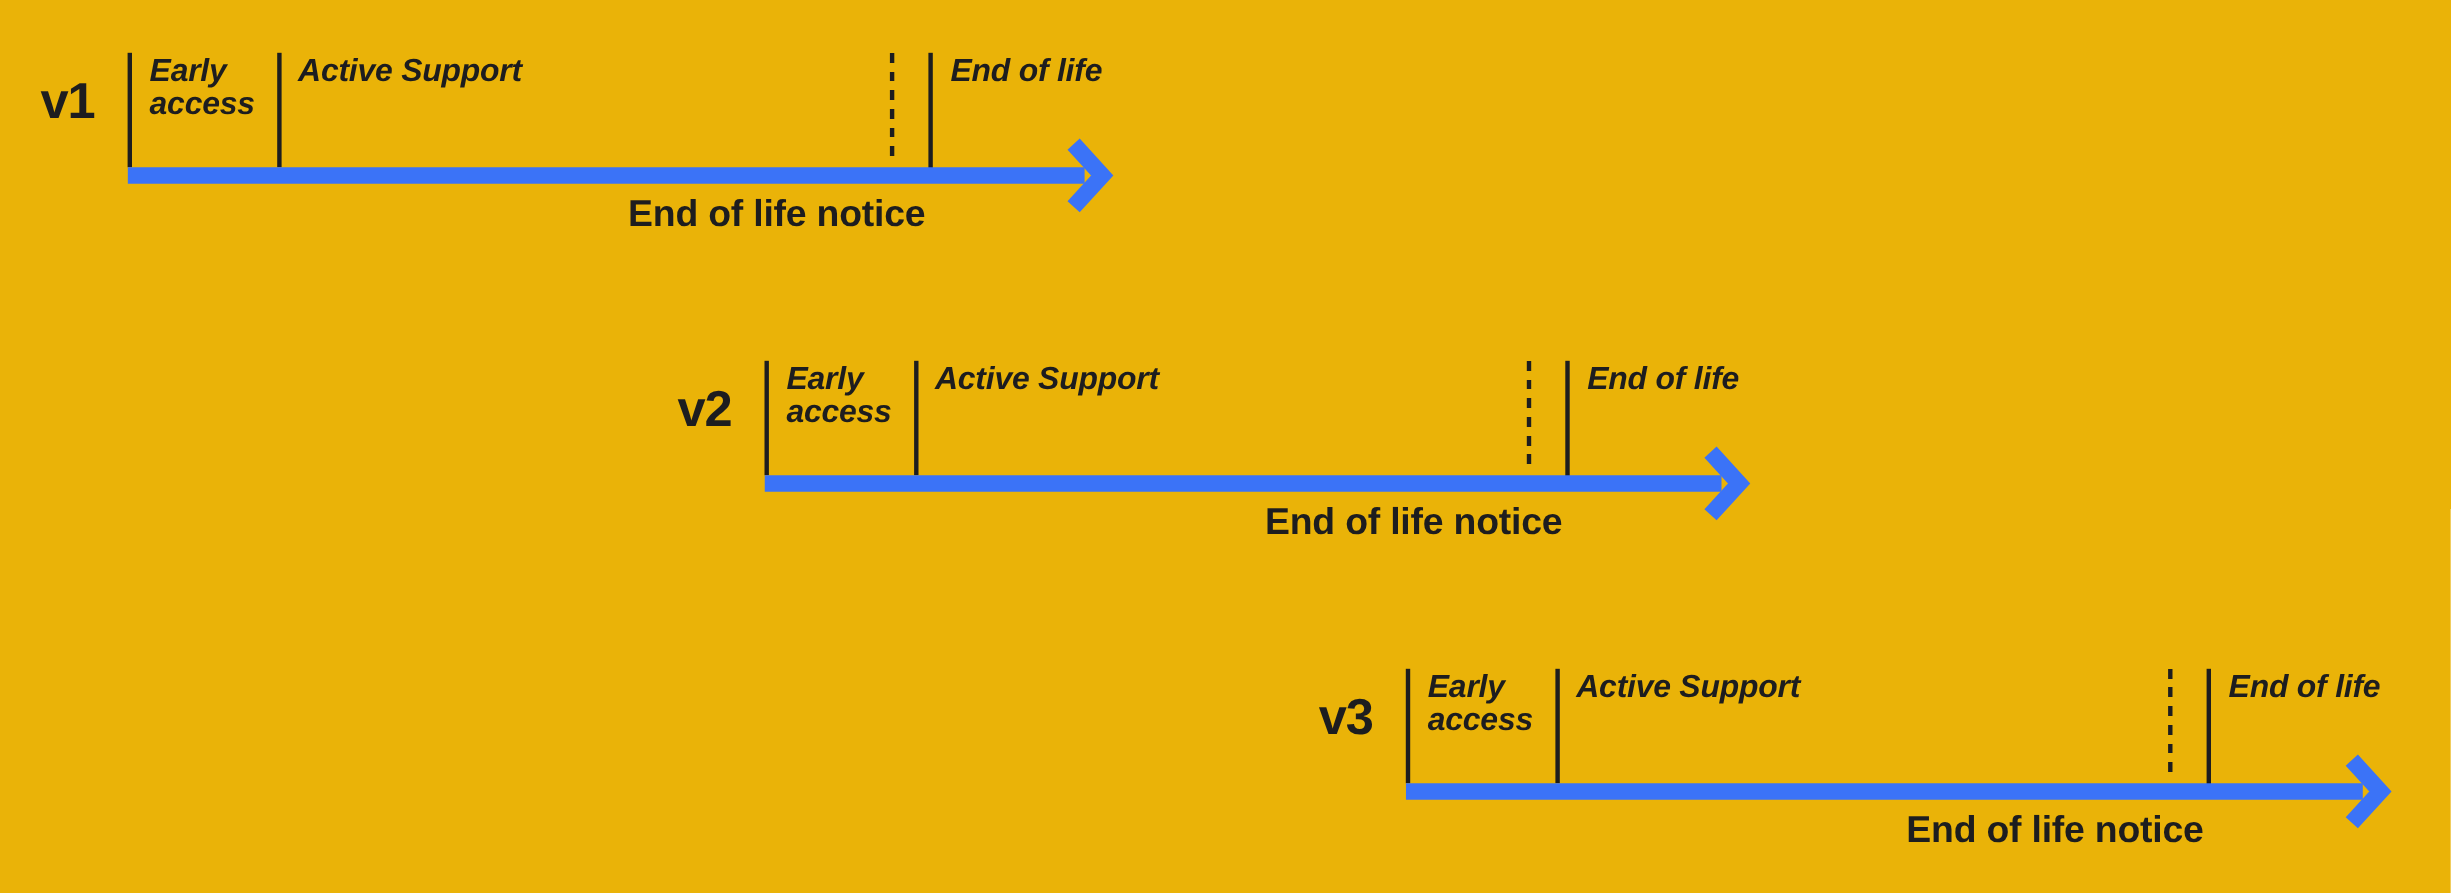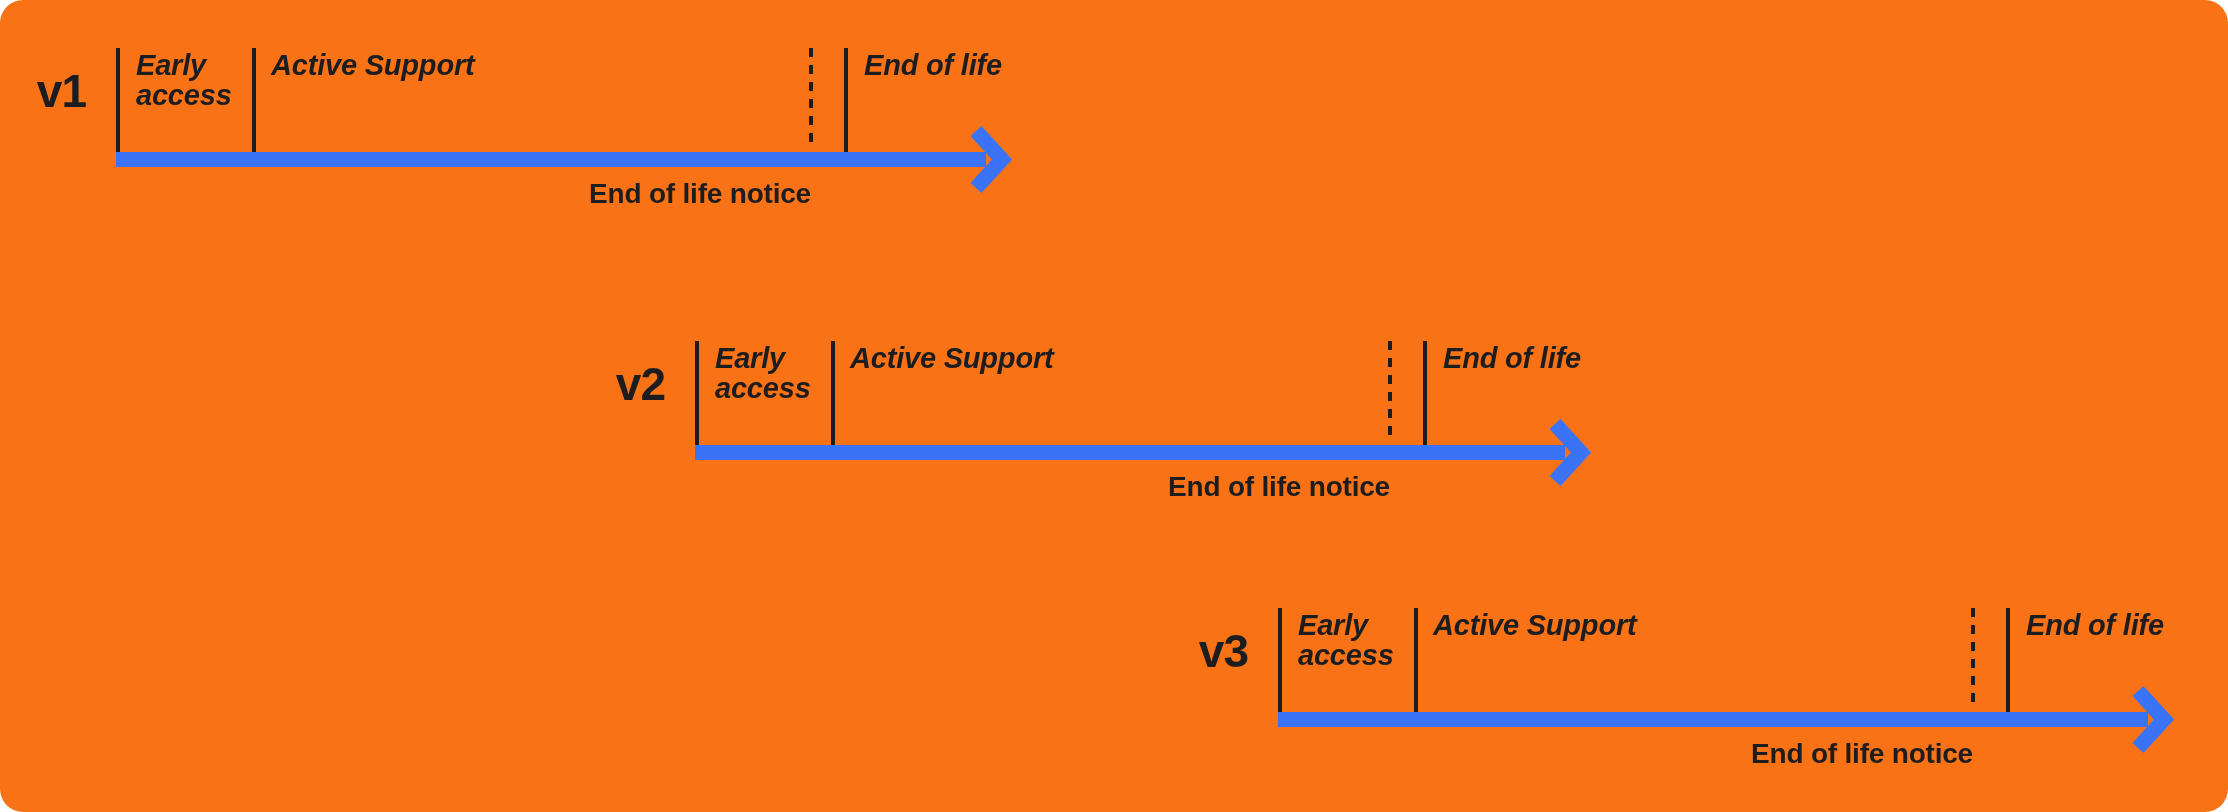--- a/index.html
+++ b/index.html
@@ -4,29 +4,28 @@
 <style>
   :root{
     --arrow-blue:#3B73F7;
     --ink:#1D1D1F;
   }
   html,body{margin:0;padding:0;background:#ffffff;}
   .canvas{
     position:relative;
     width:2228px;
     height:812px;
-    background:#f97316;
+    background:#eab308;
     font-family:"Liberation Sans","DejaVu Sans",sans-serif;
     color:var(--ink);
     overflow:hidden;
-    border-radius:23px;
   }
   .timeline-row{position:absolute;width:930px;height:170px;}
   .row-v1{left:118px;top:48px;}
-  .row-v2{left:697px;top:328px;margin-top:13px;}
+  .row-v2{left:697px;top:328px;}
   .row-v3{left:1280px;top:608px;}
 
   .vlabel{
     position:absolute;
     left:-132px;top:20px;width:100px;
     text-align:right;
     font-size:46px;font-weight:700;line-height:1;
     letter-spacing:-1px;
   }
   .tick{
@@ -45,21 +44,21 @@
     font-size:29px;font-weight:700;line-height:30px;
     letter-spacing:-0.2px;
     font-style:italic;
   }
   .label-early{left:18px;width:116px;}
   .label-active{left:153px;white-space:nowrap;}
   .label-eol{left:746px;white-space:nowrap;}
   .label-notice{
     position:absolute;top:131px;left:453px;width:240px;
     text-align:right;
-    font-size:28px;font-weight:700;line-height:30px;
+    font-size:34px;font-weight:700;line-height:30px;
     letter-spacing:-0.2px;
     white-space:nowrap;
   }
   .arrow{
     position:absolute;left:-2px;top:70px;width:910px;height:82px;
     color:var(--arrow-blue);
     display:block;
   }
 </style>
 </head>

